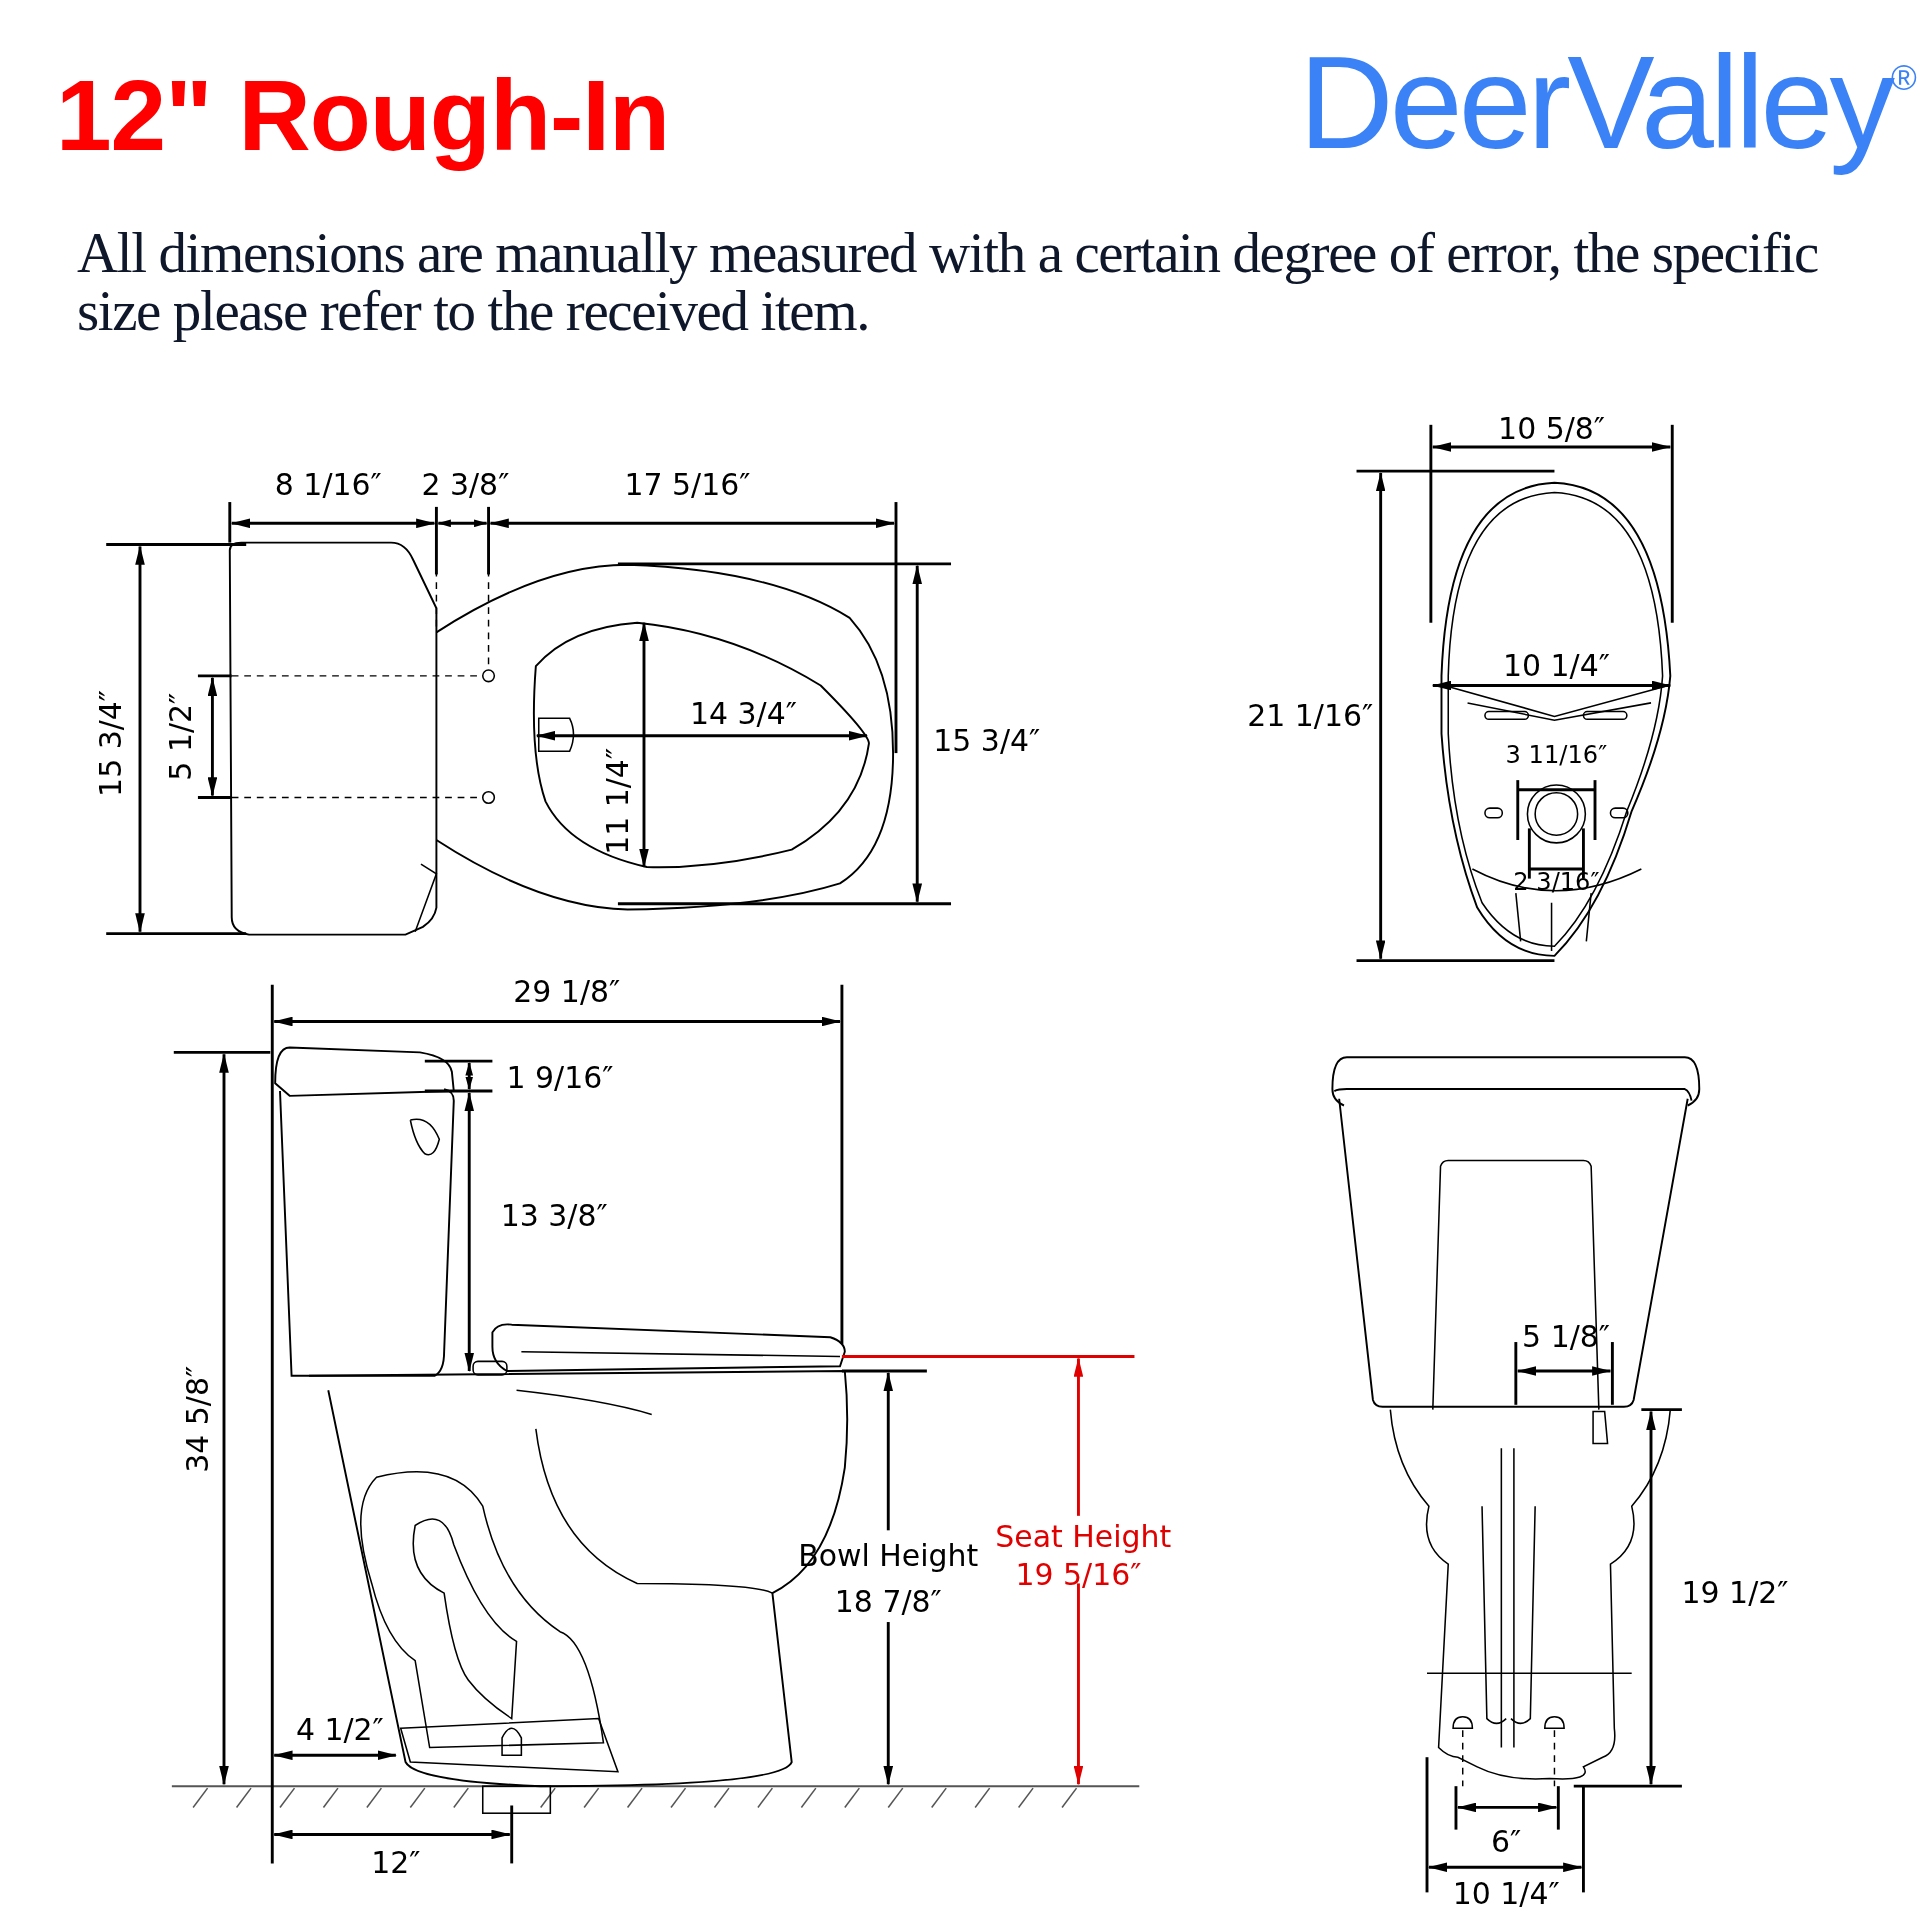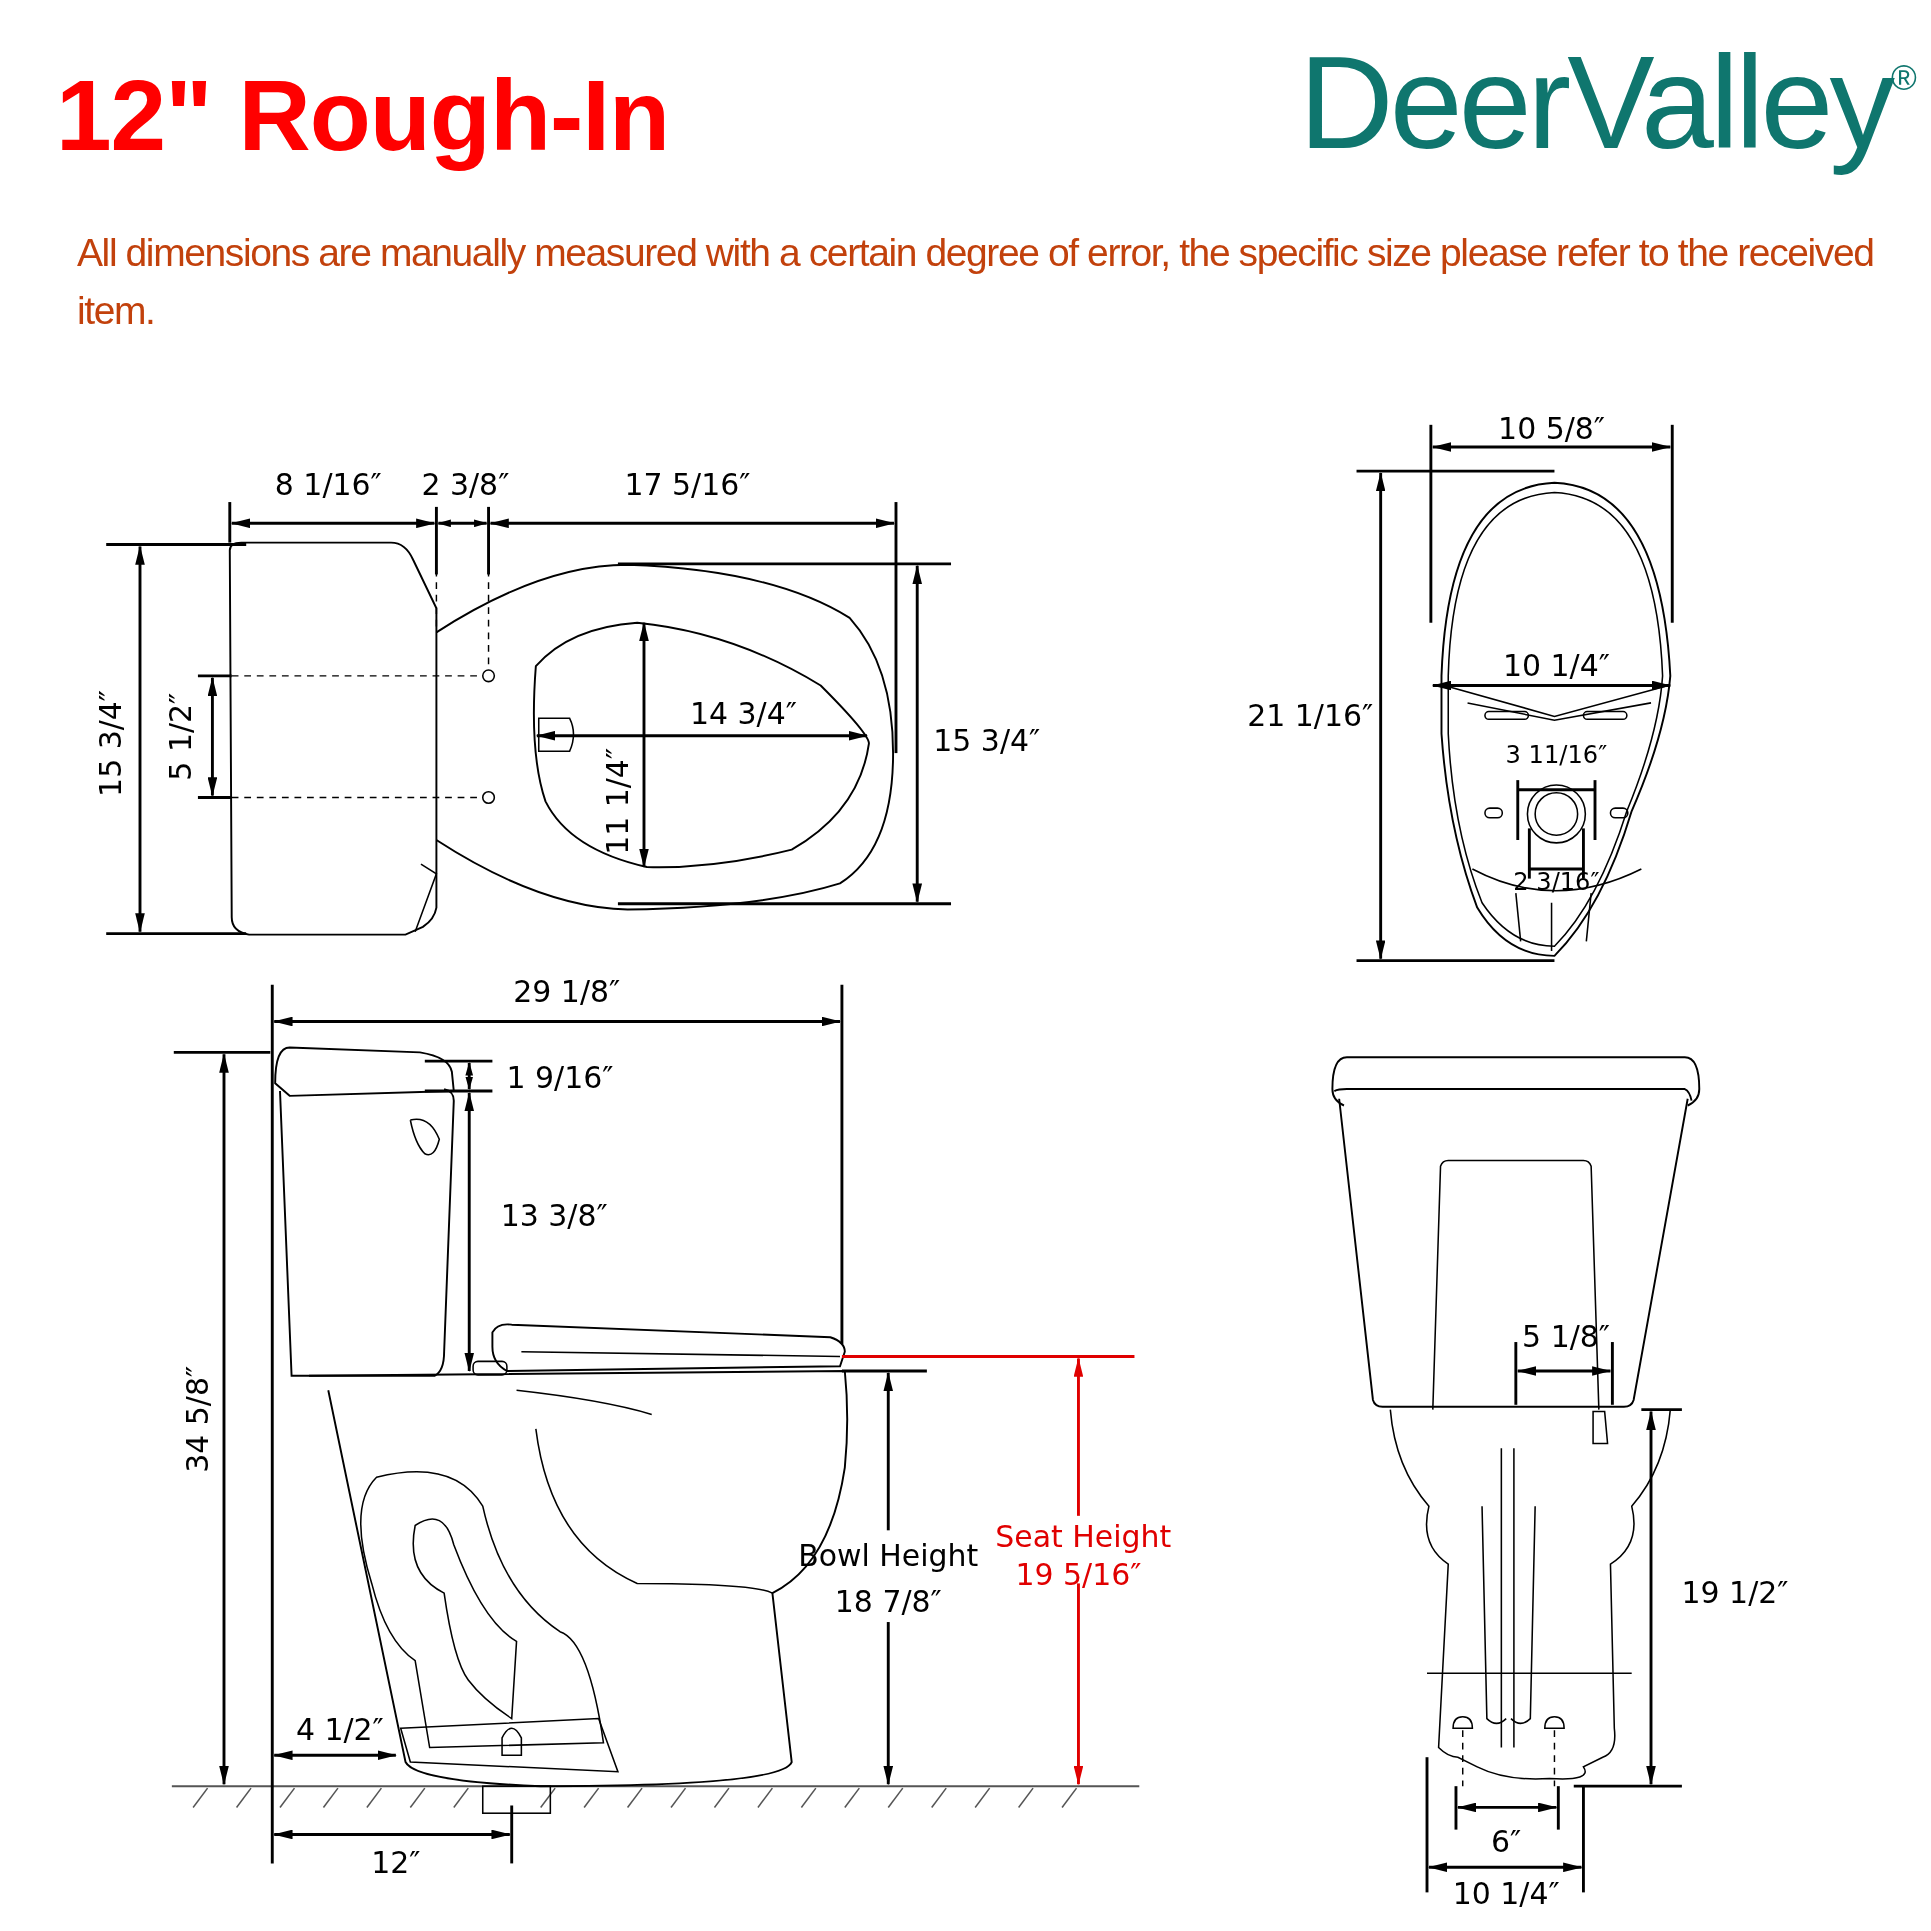--- a/index.html
+++ b/index.html
@@ -1,20 +1,20 @@
 <!DOCTYPE html>
 <html><head>
 <meta charset="utf-8">
 <style>
   html, body { margin: 0; padding: 0; background: #ffffff; }
   body { width: 1931px; height: 1931px; position: relative; overflow: hidden; font-family: "DejaVu Sans", sans-serif; }
   .title { position: absolute; left: 56px; top: 58px; font-family: "Liberation Sans", sans-serif; font-weight: bold; font-size: 100px; color: #ff0000; letter-spacing: -1px; }
-  .brand { position: absolute; left: 1299px; top: 27px; font-family: "Liberation Sans", sans-serif; font-size: 131px; color: #0f766e; letter-spacing: -3.9px; }
+  .brand { position: absolute; left: 1299px; top: 27px; font-family: "Liberation Sans", sans-serif; font-size: 131px; color: #3b82f6; letter-spacing: -3.9px; }
   .brand sup { font-size: 35px; vertical-align: top; position: relative; top: 31px; letter-spacing: 0; }
-  .note { position: absolute; left: 77px; top: 224px; width: 1834px; font-family: Liberation Sans, sans-serif; font-size: 39px; line-height: 58px; color: #c2410c; letter-spacing: -1.4px; }
+  .note { position: absolute; left: 77px; top: 224px; width: 1834px; font-family: Liberation Serif, serif; font-size: 57px; line-height: 58px; color: #0f172a; letter-spacing: -1.4px; }
   svg.draw { position: absolute; left: 0; top: 0; }
   svg text { font-family: "DejaVu Sans", sans-serif; fill: #000; }
   .dim { font-size: 31px; }
   .red { fill: #e00000; }
   .l { stroke: #000; stroke-width: 2; fill: none; }
   .lt { stroke: #000; stroke-width: 1.6; fill: none; }
   .dl { stroke: #000; stroke-width: 3; fill: none; }
   .dash { stroke: #000; stroke-width: 1.5; stroke-dasharray: 7 6; fill: none; }
   .rl { stroke: #e00000; stroke-width: 3; fill: none; }
 </style>

